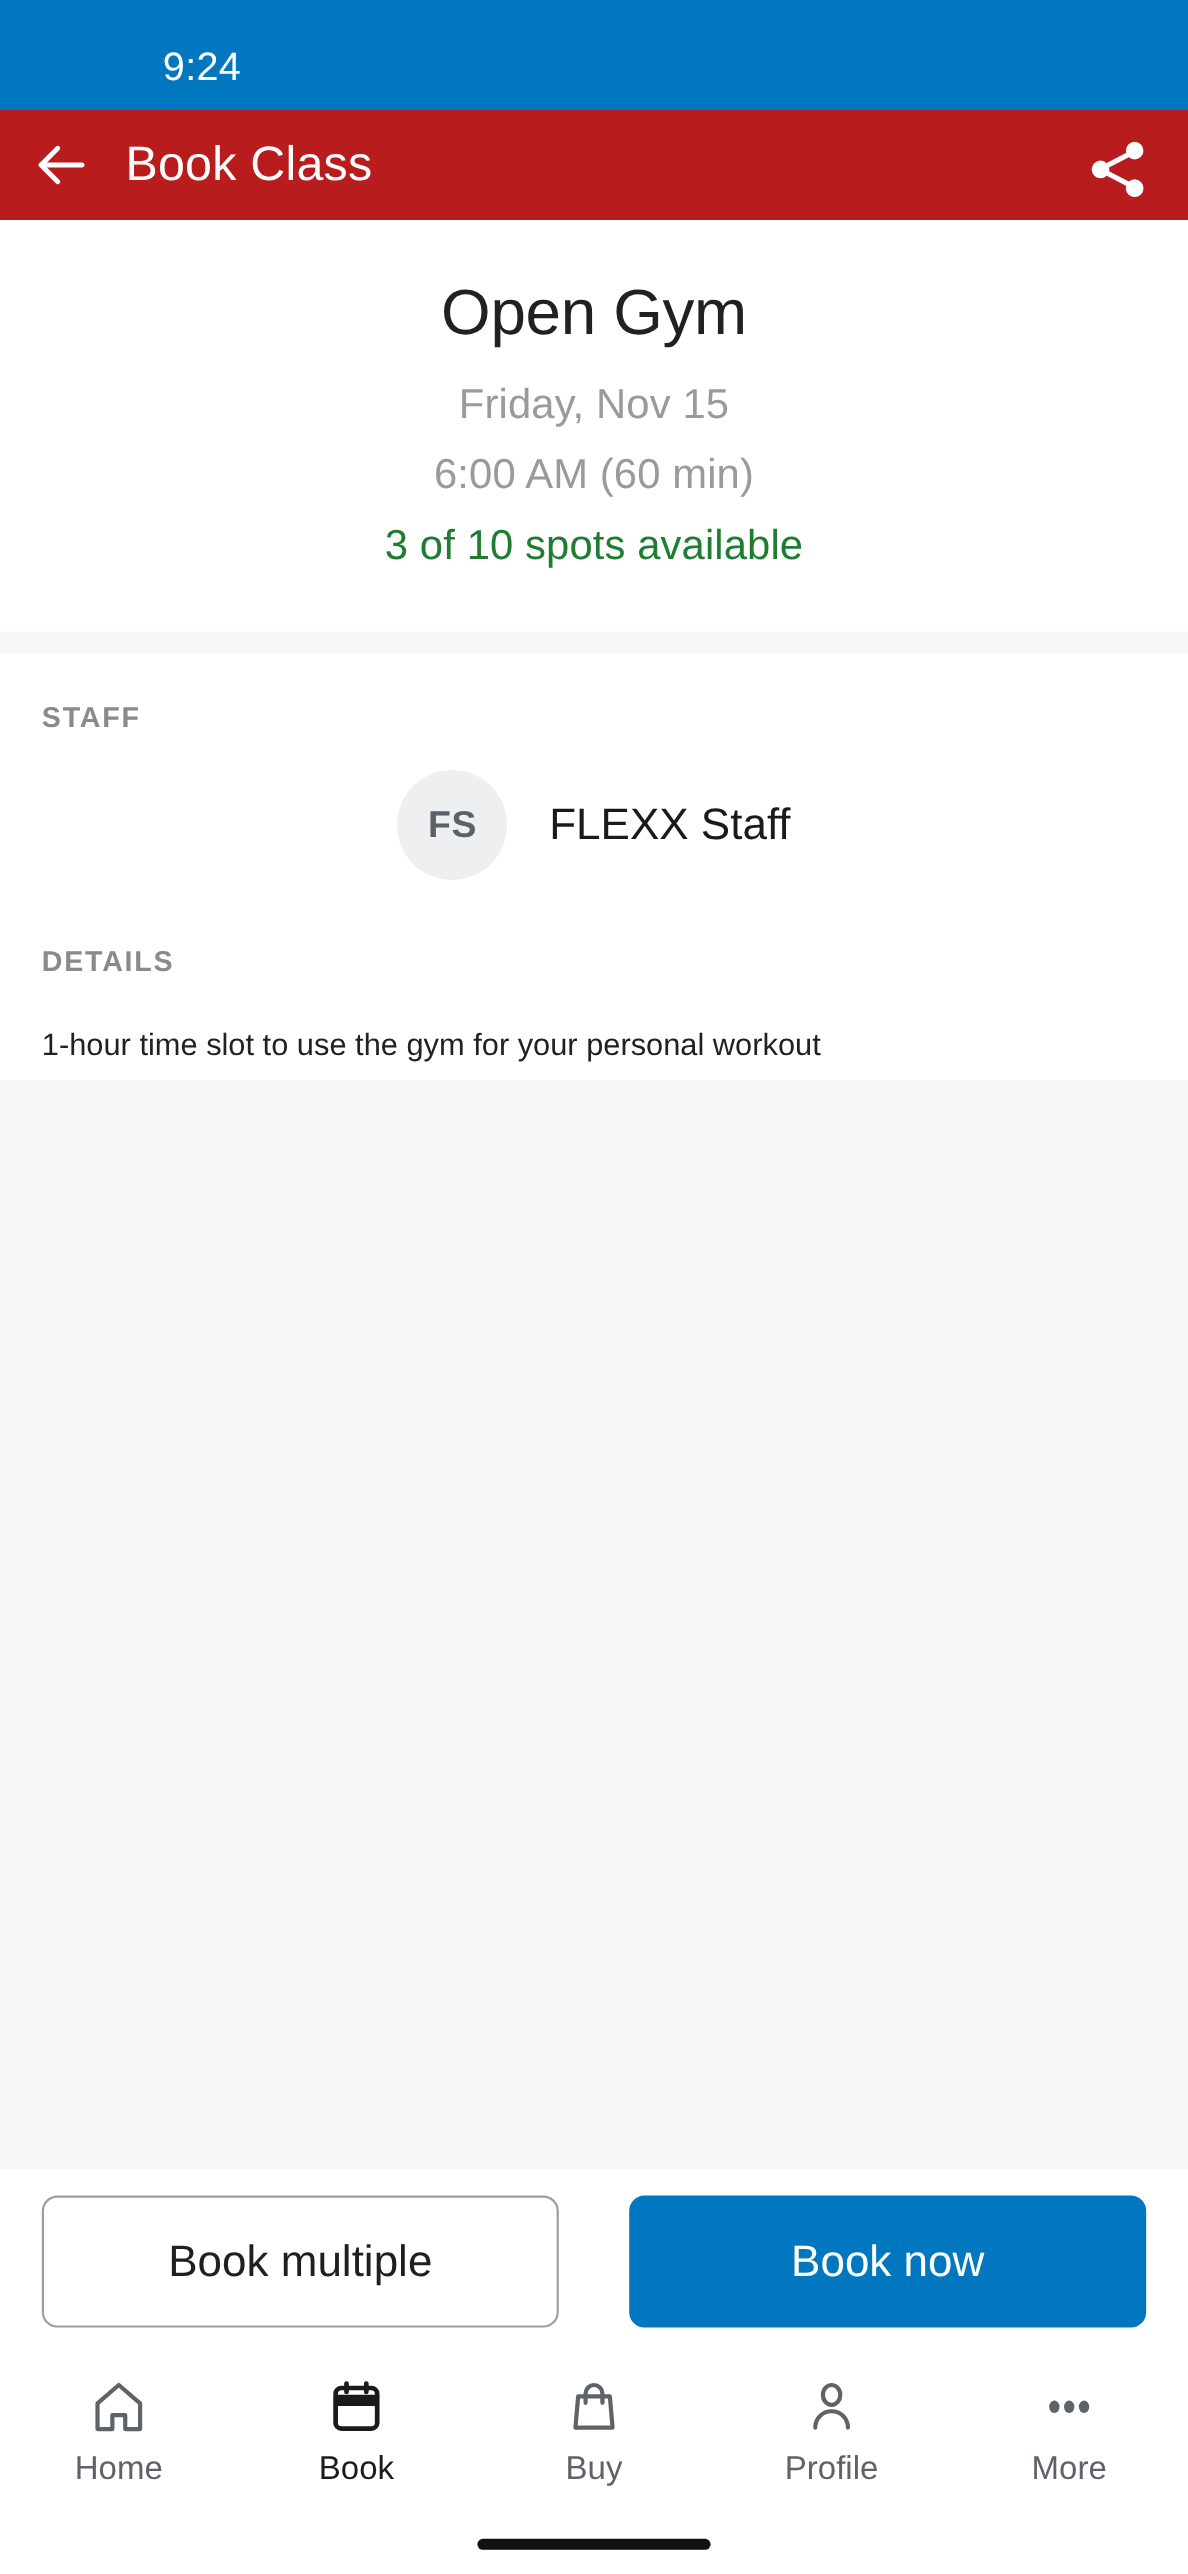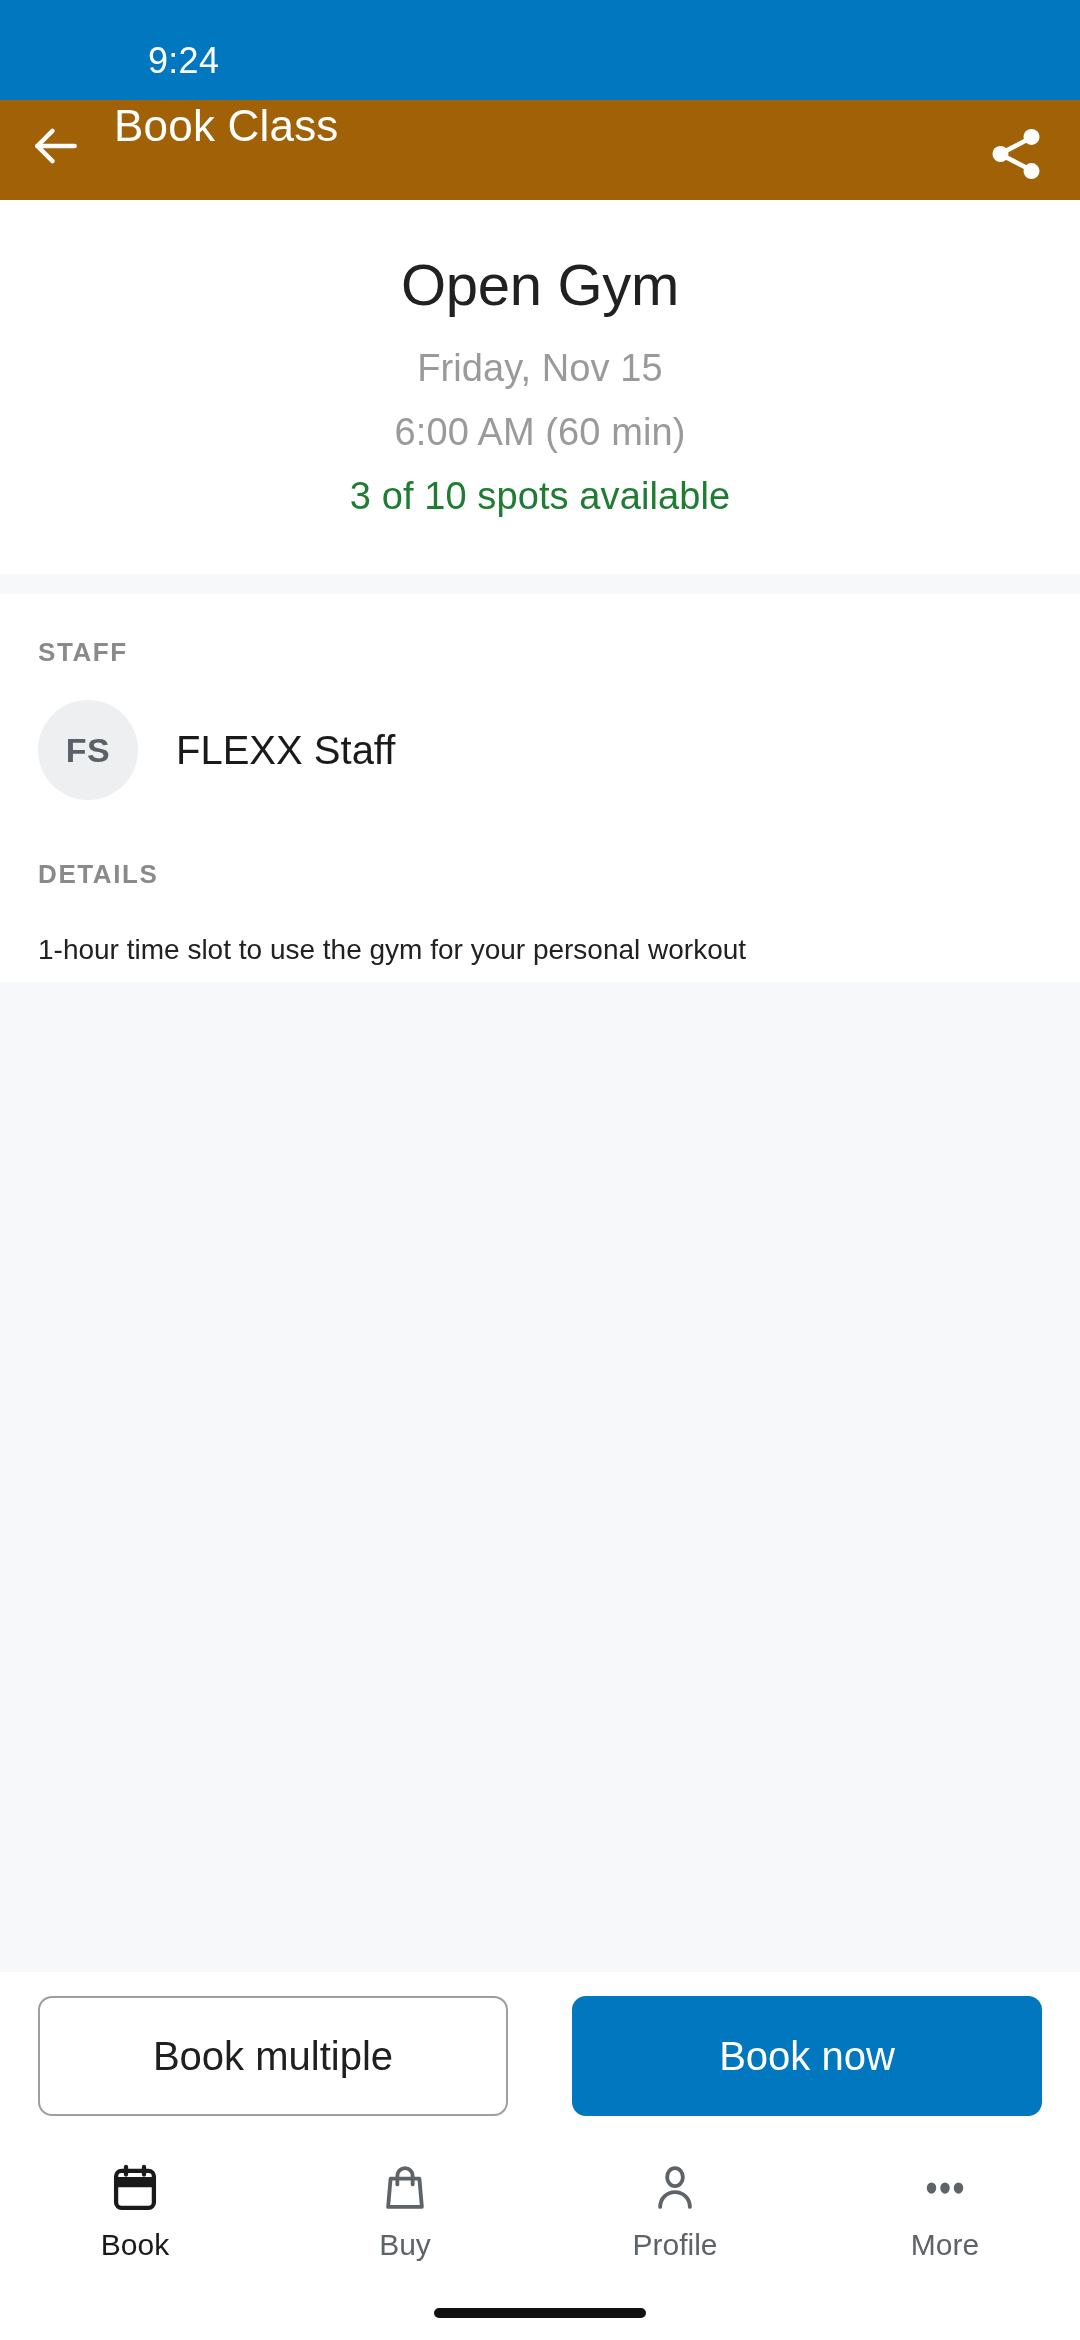--- a/index.html
+++ b/index.html
@@ -36,25 +36,25 @@
     top: 38px;
     color: #ffffff;
     font-size: 36px;
     letter-spacing: 0.3px;
     line-height: 46px;
   }
 
   
   .appbar {
     height: 100px;
-    background: #a16207;
+    background: #b91c1c;
     position: relative;
     flex: 0 0 auto;
     display: flex;
-    align-items: flex-start;
+    align-items: center;
   }
   .back-btn {
     width: 92px;
     height: 92px;
     margin-left: 10px;
     display: flex;
     align-items: center;
     justify-content: center;
     flex: 0 0 auto;
   }
@@ -129,20 +129,21 @@
     color: #8a8a8a;
     font-weight: 700;
     margin: 0;
   }
   .staff-label { padding-top: 42px; }
 
   .staff-row {
     display: flex;
     align-items: center;
     margin-top: 32px;
+    justify-content: center;
   }
   .avatar {
     width: 100px;
     height: 100px;
     border-radius: 50%;
     background: #EDEFF1;
     display: flex;
     align-items: center;
     justify-content: center;
     flex: 0 0 auto;
@@ -303,20 +304,28 @@
 
   <div class="filler"></div>
 
   <div class="actionbar">
     <div class="btn btn-outline">Book multiple</div>
     <div class="btn btn-filled">Book now</div>
   </div>
 
   <div class="bottomnav">
 
+    <div class="navitem">
+      <div class="navicon">
+        <svg width="54" height="54" viewBox="0 0 24 24">
+          <path d="M3.4 10.6L12 3.2l8.6 7.4V21H14.6v-5.6H9.4V21H3.4z" fill="none" stroke="#5e6367" stroke-width="1.7" stroke-linejoin="round"></path>
+        </svg>
+      </div>
+      <div class="navlabel">Home</div>
+    </div>
 
     <div class="navitem active">
       <div class="navicon">
         <svg width="54" height="54" viewBox="0 0 24 24">
           <rect x="3.6" y="4.4" width="16.8" height="16.4" rx="2.4" fill="none" stroke="#1a1a1a" stroke-width="1.9"></rect>
           <path d="M3.6 9.4h16.8" stroke="#1a1a1a" stroke-width="4.6"></path>
           <path d="M8 2.6v3.4M16 2.6v3.4" stroke="#1a1a1a" stroke-width="1.9" stroke-linecap="round"></path>
         </svg>
       </div>
       <div class="navlabel">Book</div>

